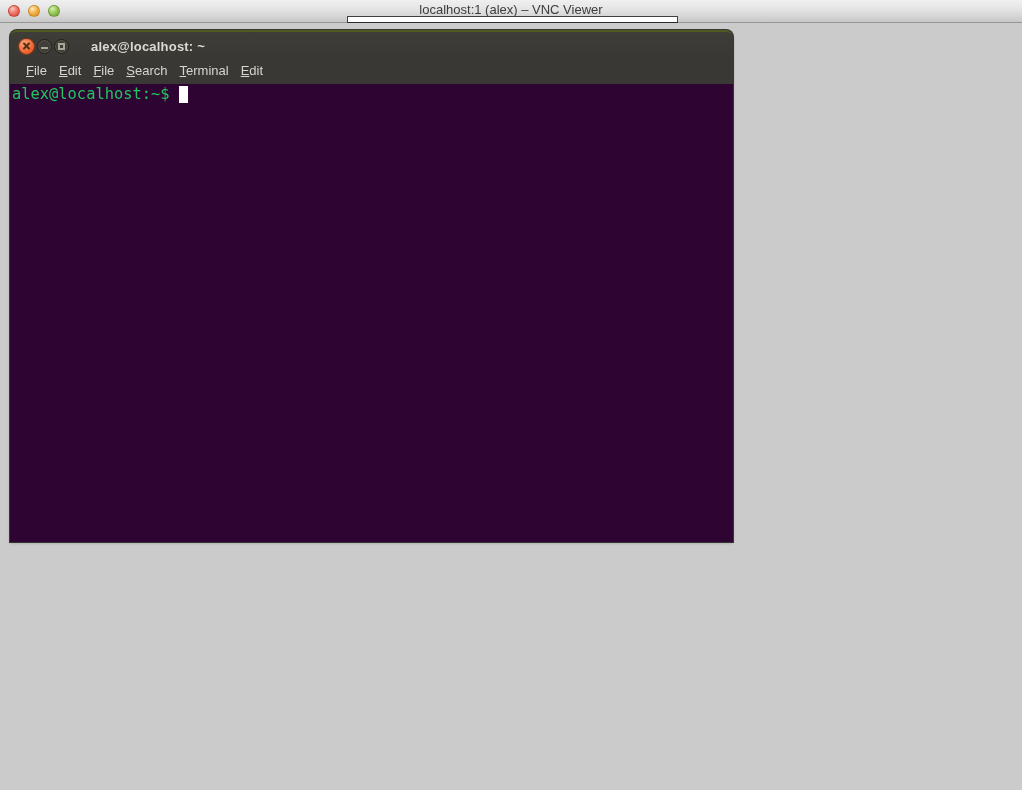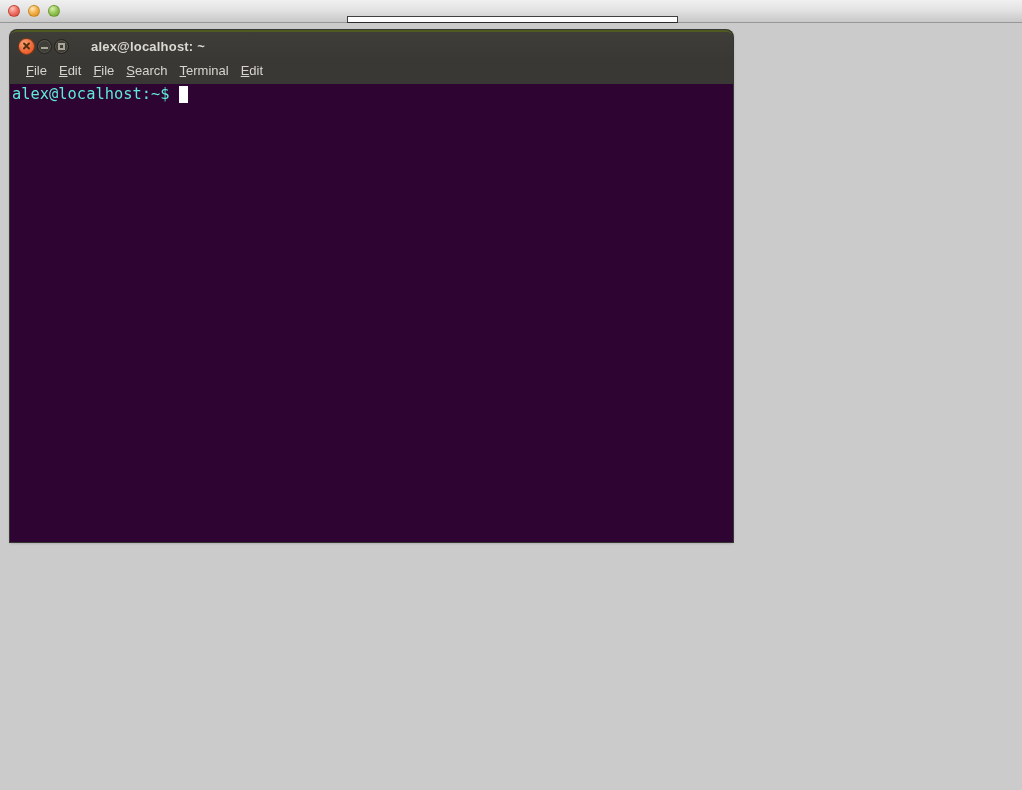--- a/index.html
+++ b/index.html
@@ -109,39 +109,40 @@
   .term-screen {
     height: 456px;
     background: #2e0432;
     padding: 1px 0 0 2px;
     font-family: "DejaVu Sans Mono", monospace;
     font-size: 15.4px; line-height: 19px;
     color: #eeeeec;
     white-space: pre;
     overflow: hidden;
   }
-  .shell-prompt { color: #5eead4; }
+  .shell-prompt { color: #22c55e; }
   .term-cursor {
     display: inline-block;
     width: 9.3px; height: 17px;
     background: #ffffff;
     vertical-align: text-bottom;
   }
 </style>
 </head>
 <body>
 
 <div>
 
   <div class="mac-titlebar">
     <div class="traffic-lights">
       <span class="tl tl-red"></span>
       <span class="tl tl-yellow"></span>
       <span class="tl tl-green"></span>
     </div>
+    <div class="mac-title">localhost:1 (alex) – VNC Viewer</div>
     <div class="vnc-toolbar-tab"></div>
   </div>
 
   <div class="remote-desktop">
 
     <div class="terminal-window">
 
       <div class="term-titlebar">
         <span class="wbtn wbtn-close">
           <span class="glyph-x"></span>

